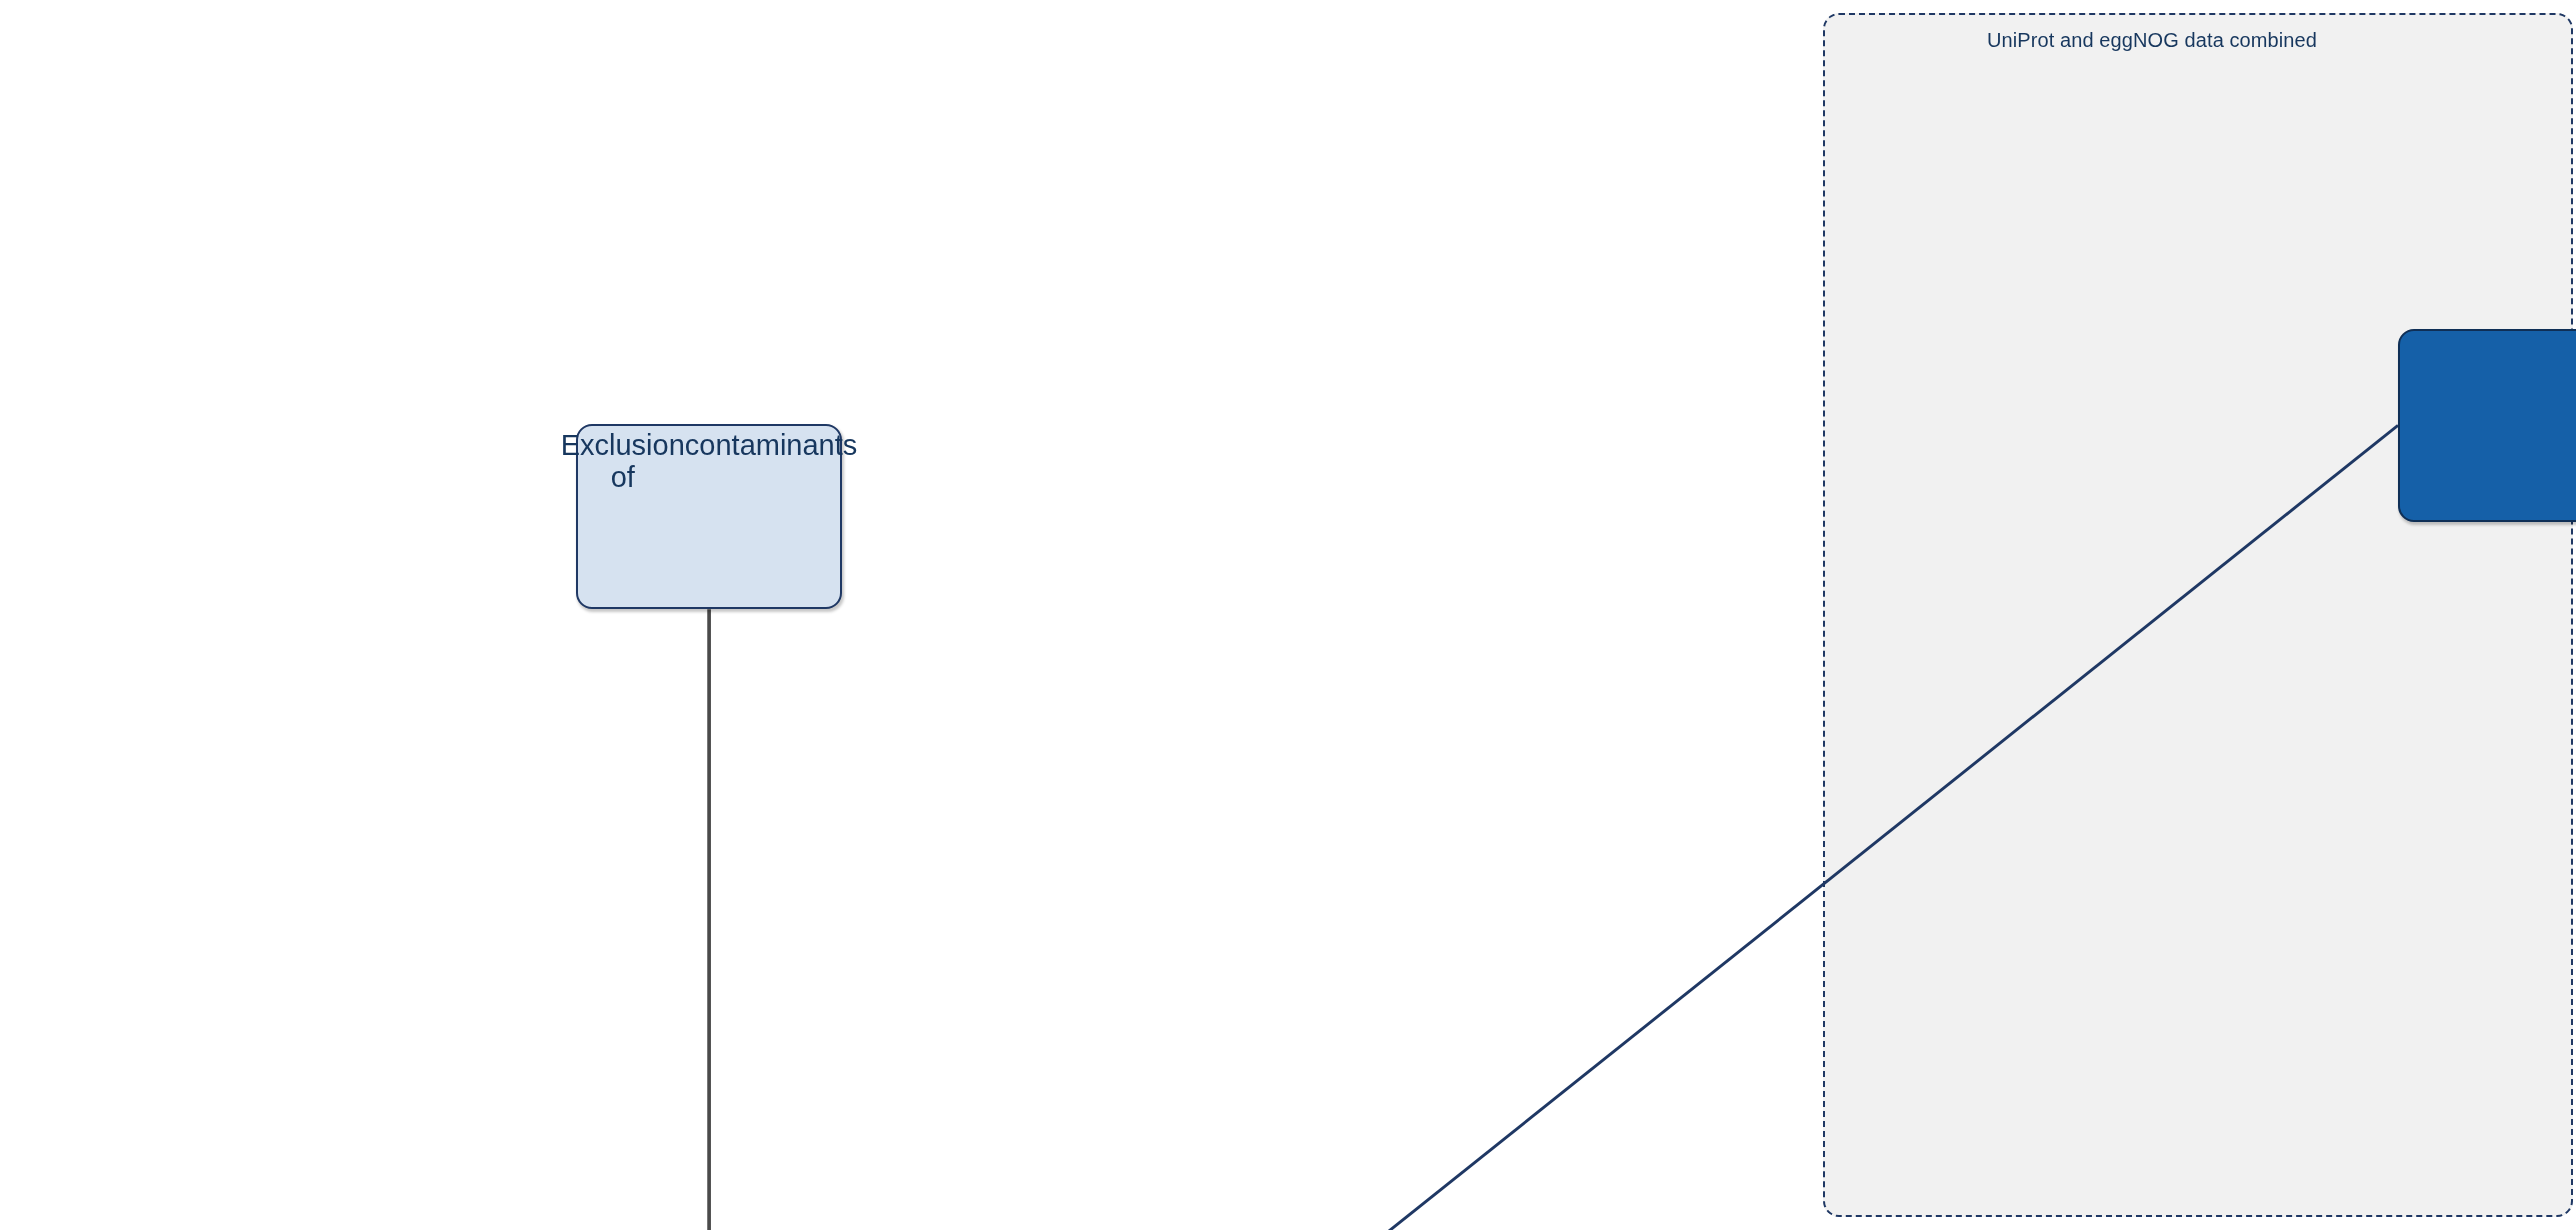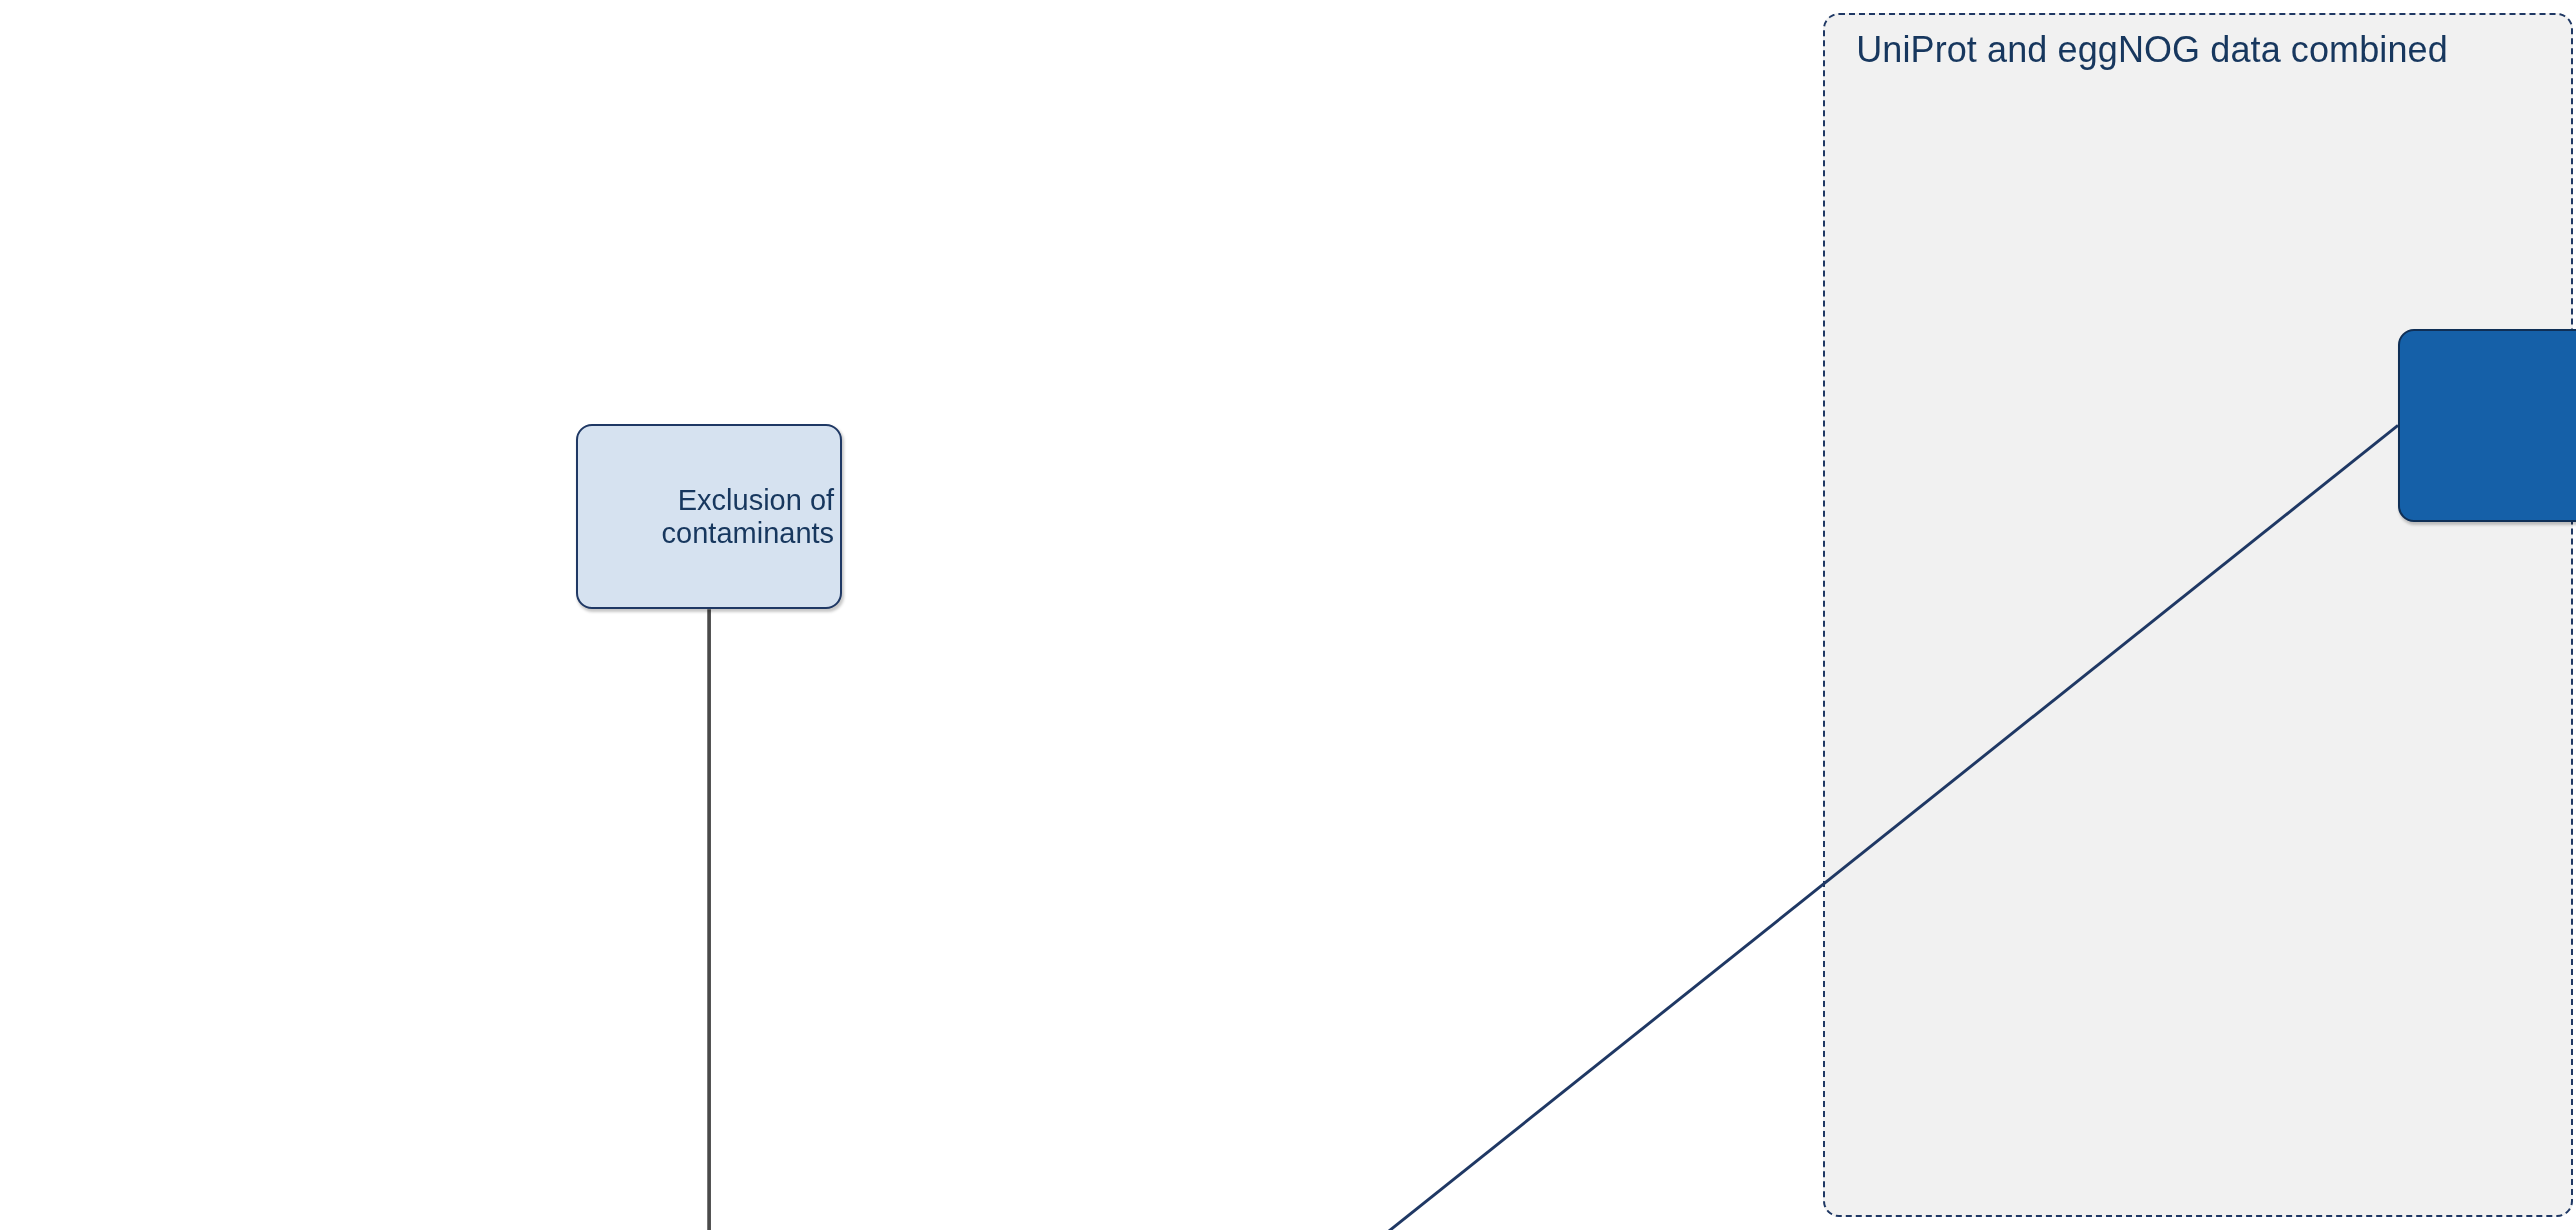--- a/index.html
+++ b/index.html
@@ -29,22 +29,21 @@
     text-align:center;
     color:#17375E;
     font-size:29px;
     letter-spacing:0.1px;
     white-space:nowrap;
   }
   .node{
     position:absolute;
     box-sizing:border-box;
     display:flex;
-    flex-direction:column;
-    align-items:flex-end;
+    align-items:flex-start;
     justify-content:center;
     text-align:center;
     border-radius:13.2px;
     line-height:1.12;
     padding:2.9px 5.9px;
     box-shadow:1.5px 2.2px 2.9px rgba(0,0,0,0.22);
   }
   .node .lbl{display:block;}
   .c-blue{ background:#1560A8; border:2.2px solid #0f2f56; color:#ffffff; }
   .c-paleblue{ background:#D6E2F0; border:2.2px solid #1F3864; color:#17375E; }
@@ -58,21 +57,21 @@
   }
   .fs-44{font-size:32px;}
   .fs-42{font-size:31px;}
 </style>
 </head>
 <body>
 
 <div id="stage">
 
   <div class="panel" style="left: 1823px; top: 13.2px; width: 750px; height: 1204px;"></div>
-  <div class="panel-title" style="left: 1823px; top: 29px; width: 658px; font-size: 36px;">UniProt and eggNOG data combined</div>
+  <div class="panel-title" style="left: 1823px; top: 29px; width: 658px; font-size: 20px;">UniProt and eggNOG data combined</div>
 
   <svg id="edges" viewBox="0 0 3502 1673" xmlns="http://www.w3.org/2000/svg">
       <line x1="392" y1="2079.5" x2="530" y2="2079.5" stroke="#4a4a4a" stroke-width="5"></line>
       <line x1="888" y1="2079.5" x2="1033" y2="2079.5" stroke="#4a4a4a" stroke-width="5"></line>
       <line x1="964" y1="828" x2="964" y2="2079.5" stroke="#4a4a4a" stroke-width="5"></line>
       <line x1="1402" y1="2061.5" x2="3260" y2="578" stroke="#1F3864" stroke-width="4"></line>
       <line x1="1402" y1="2097.5" x2="3260" y2="3423" stroke="#1F3864" stroke-width="4"></line>
       <line x1="4148" y1="578" x2="4276" y2="118" stroke="#1F3864" stroke-width="4"></line>
       <line x1="4148" y1="578" x2="4276" y2="326" stroke="#1F3864" stroke-width="4"></line>
       <line x1="4148" y1="578" x2="4276" y2="534" stroke="#1F3864" stroke-width="4"></line>

